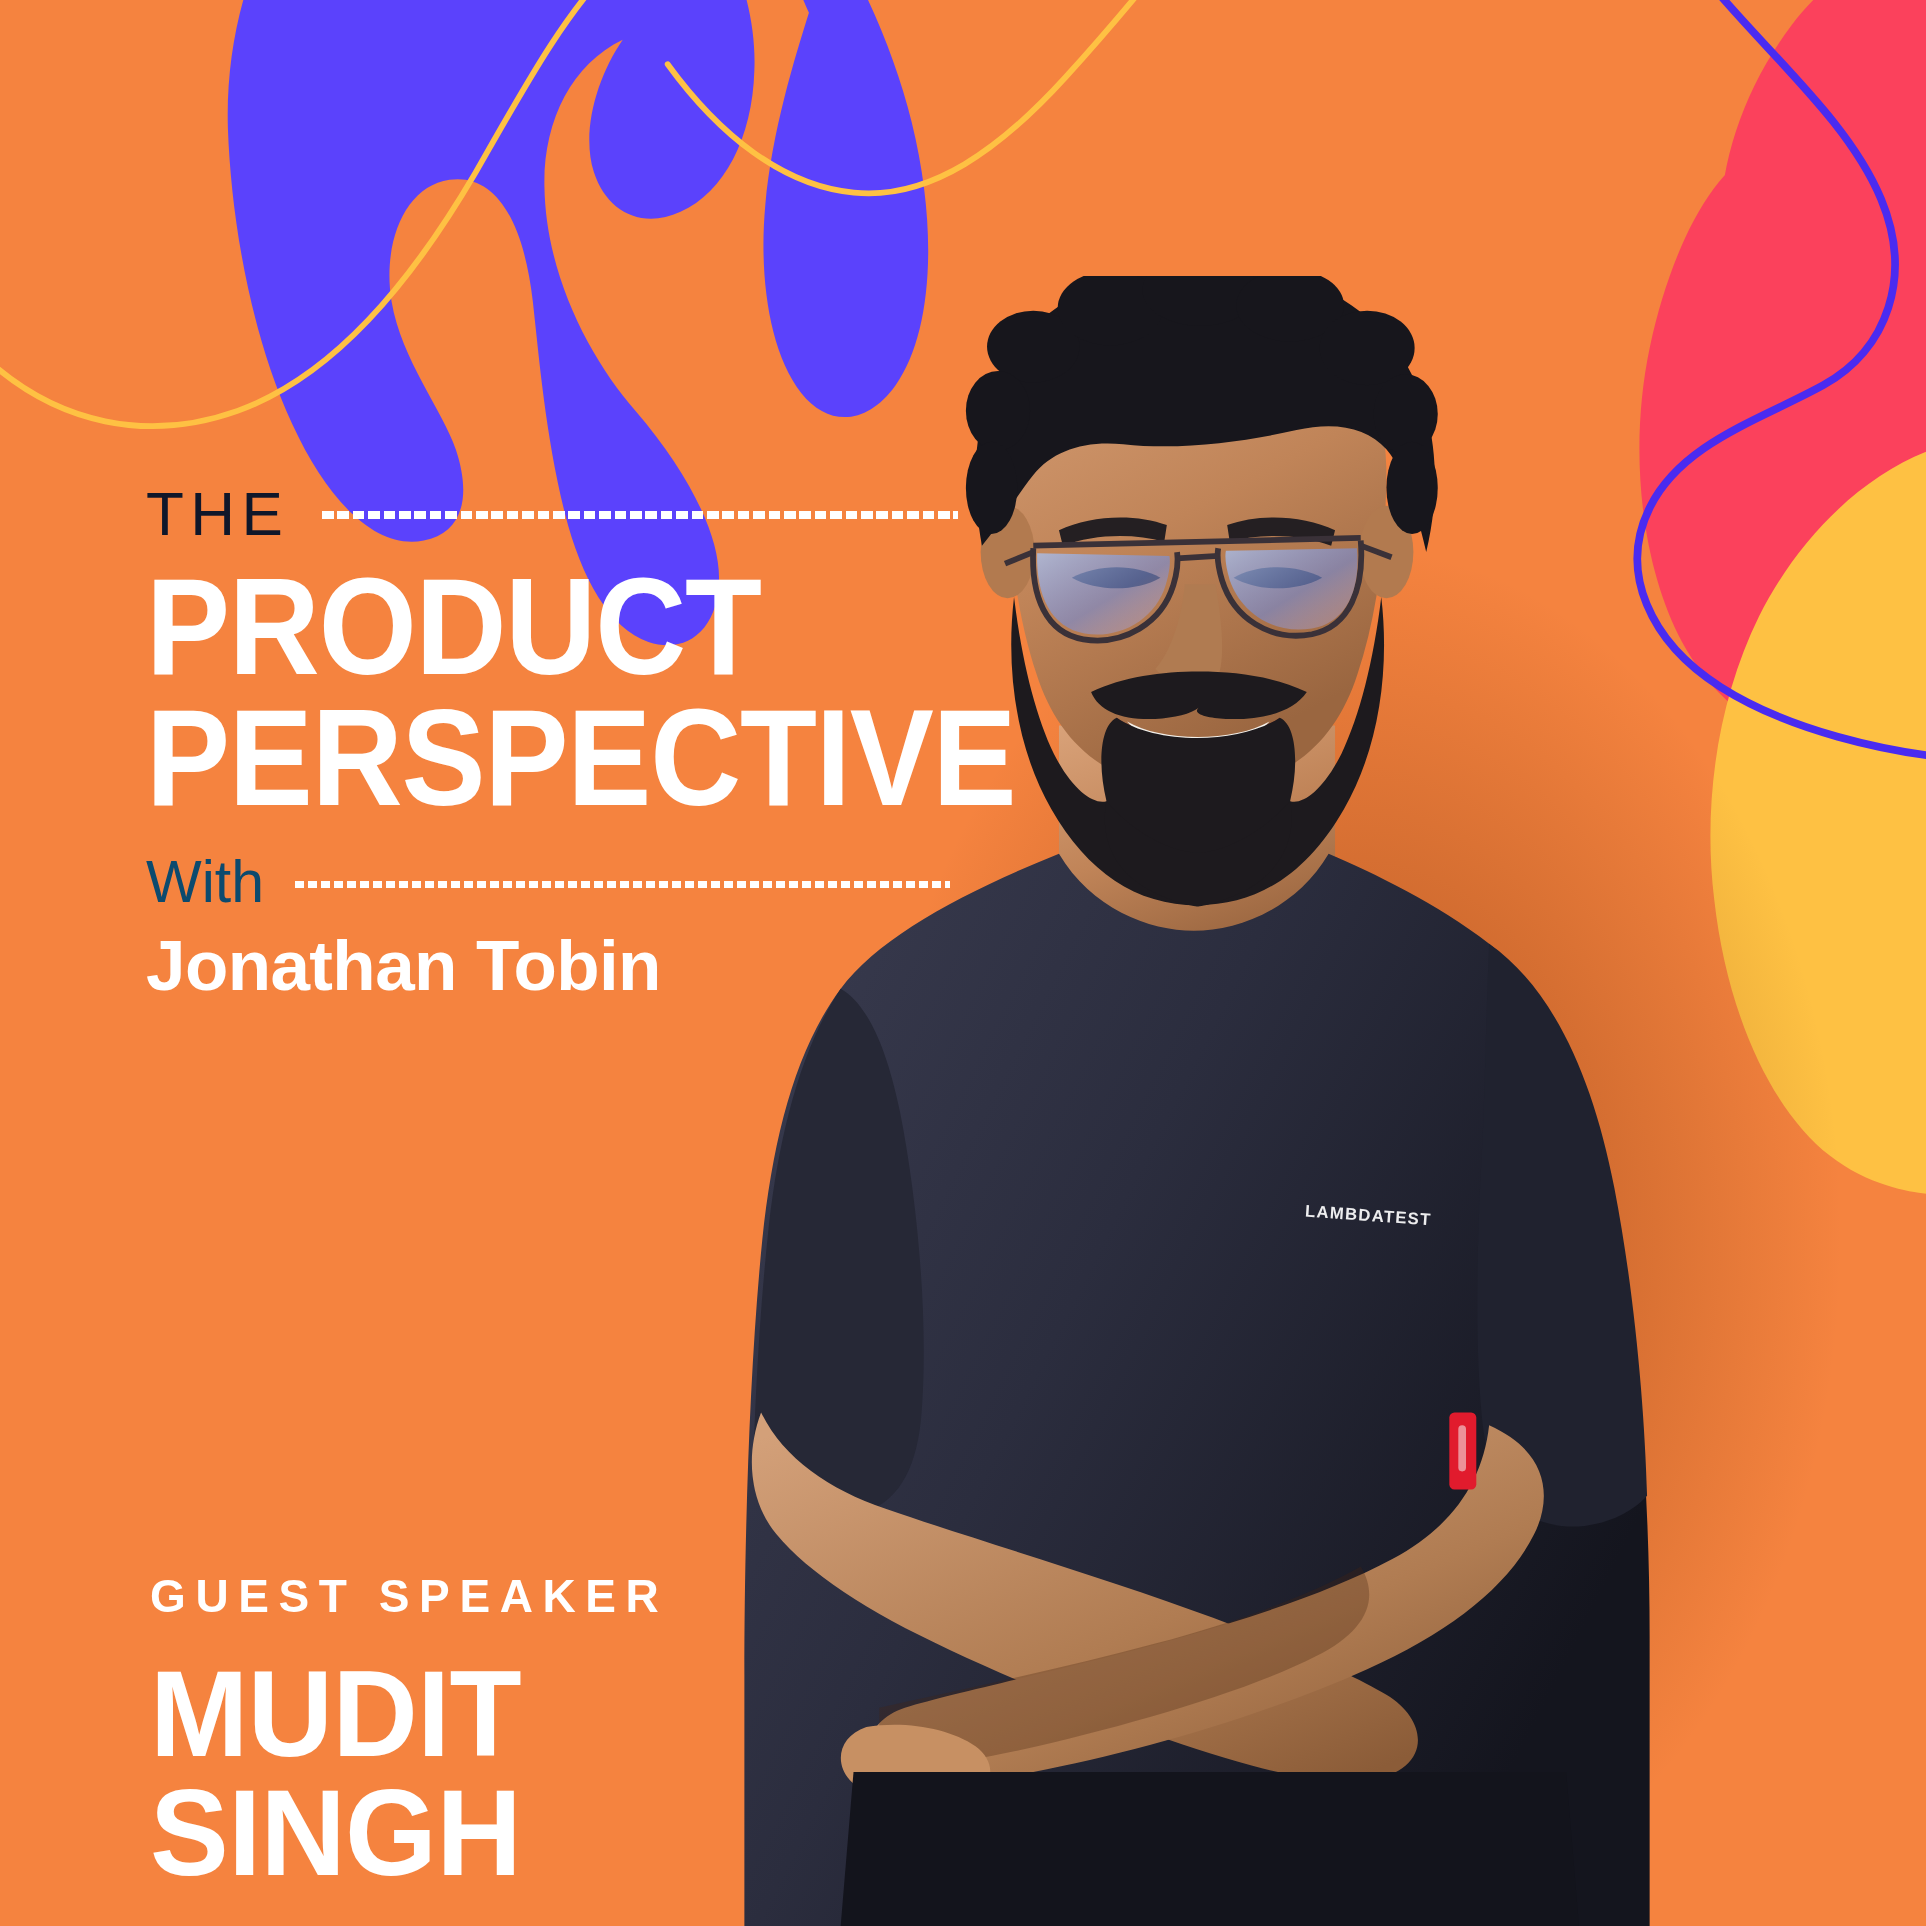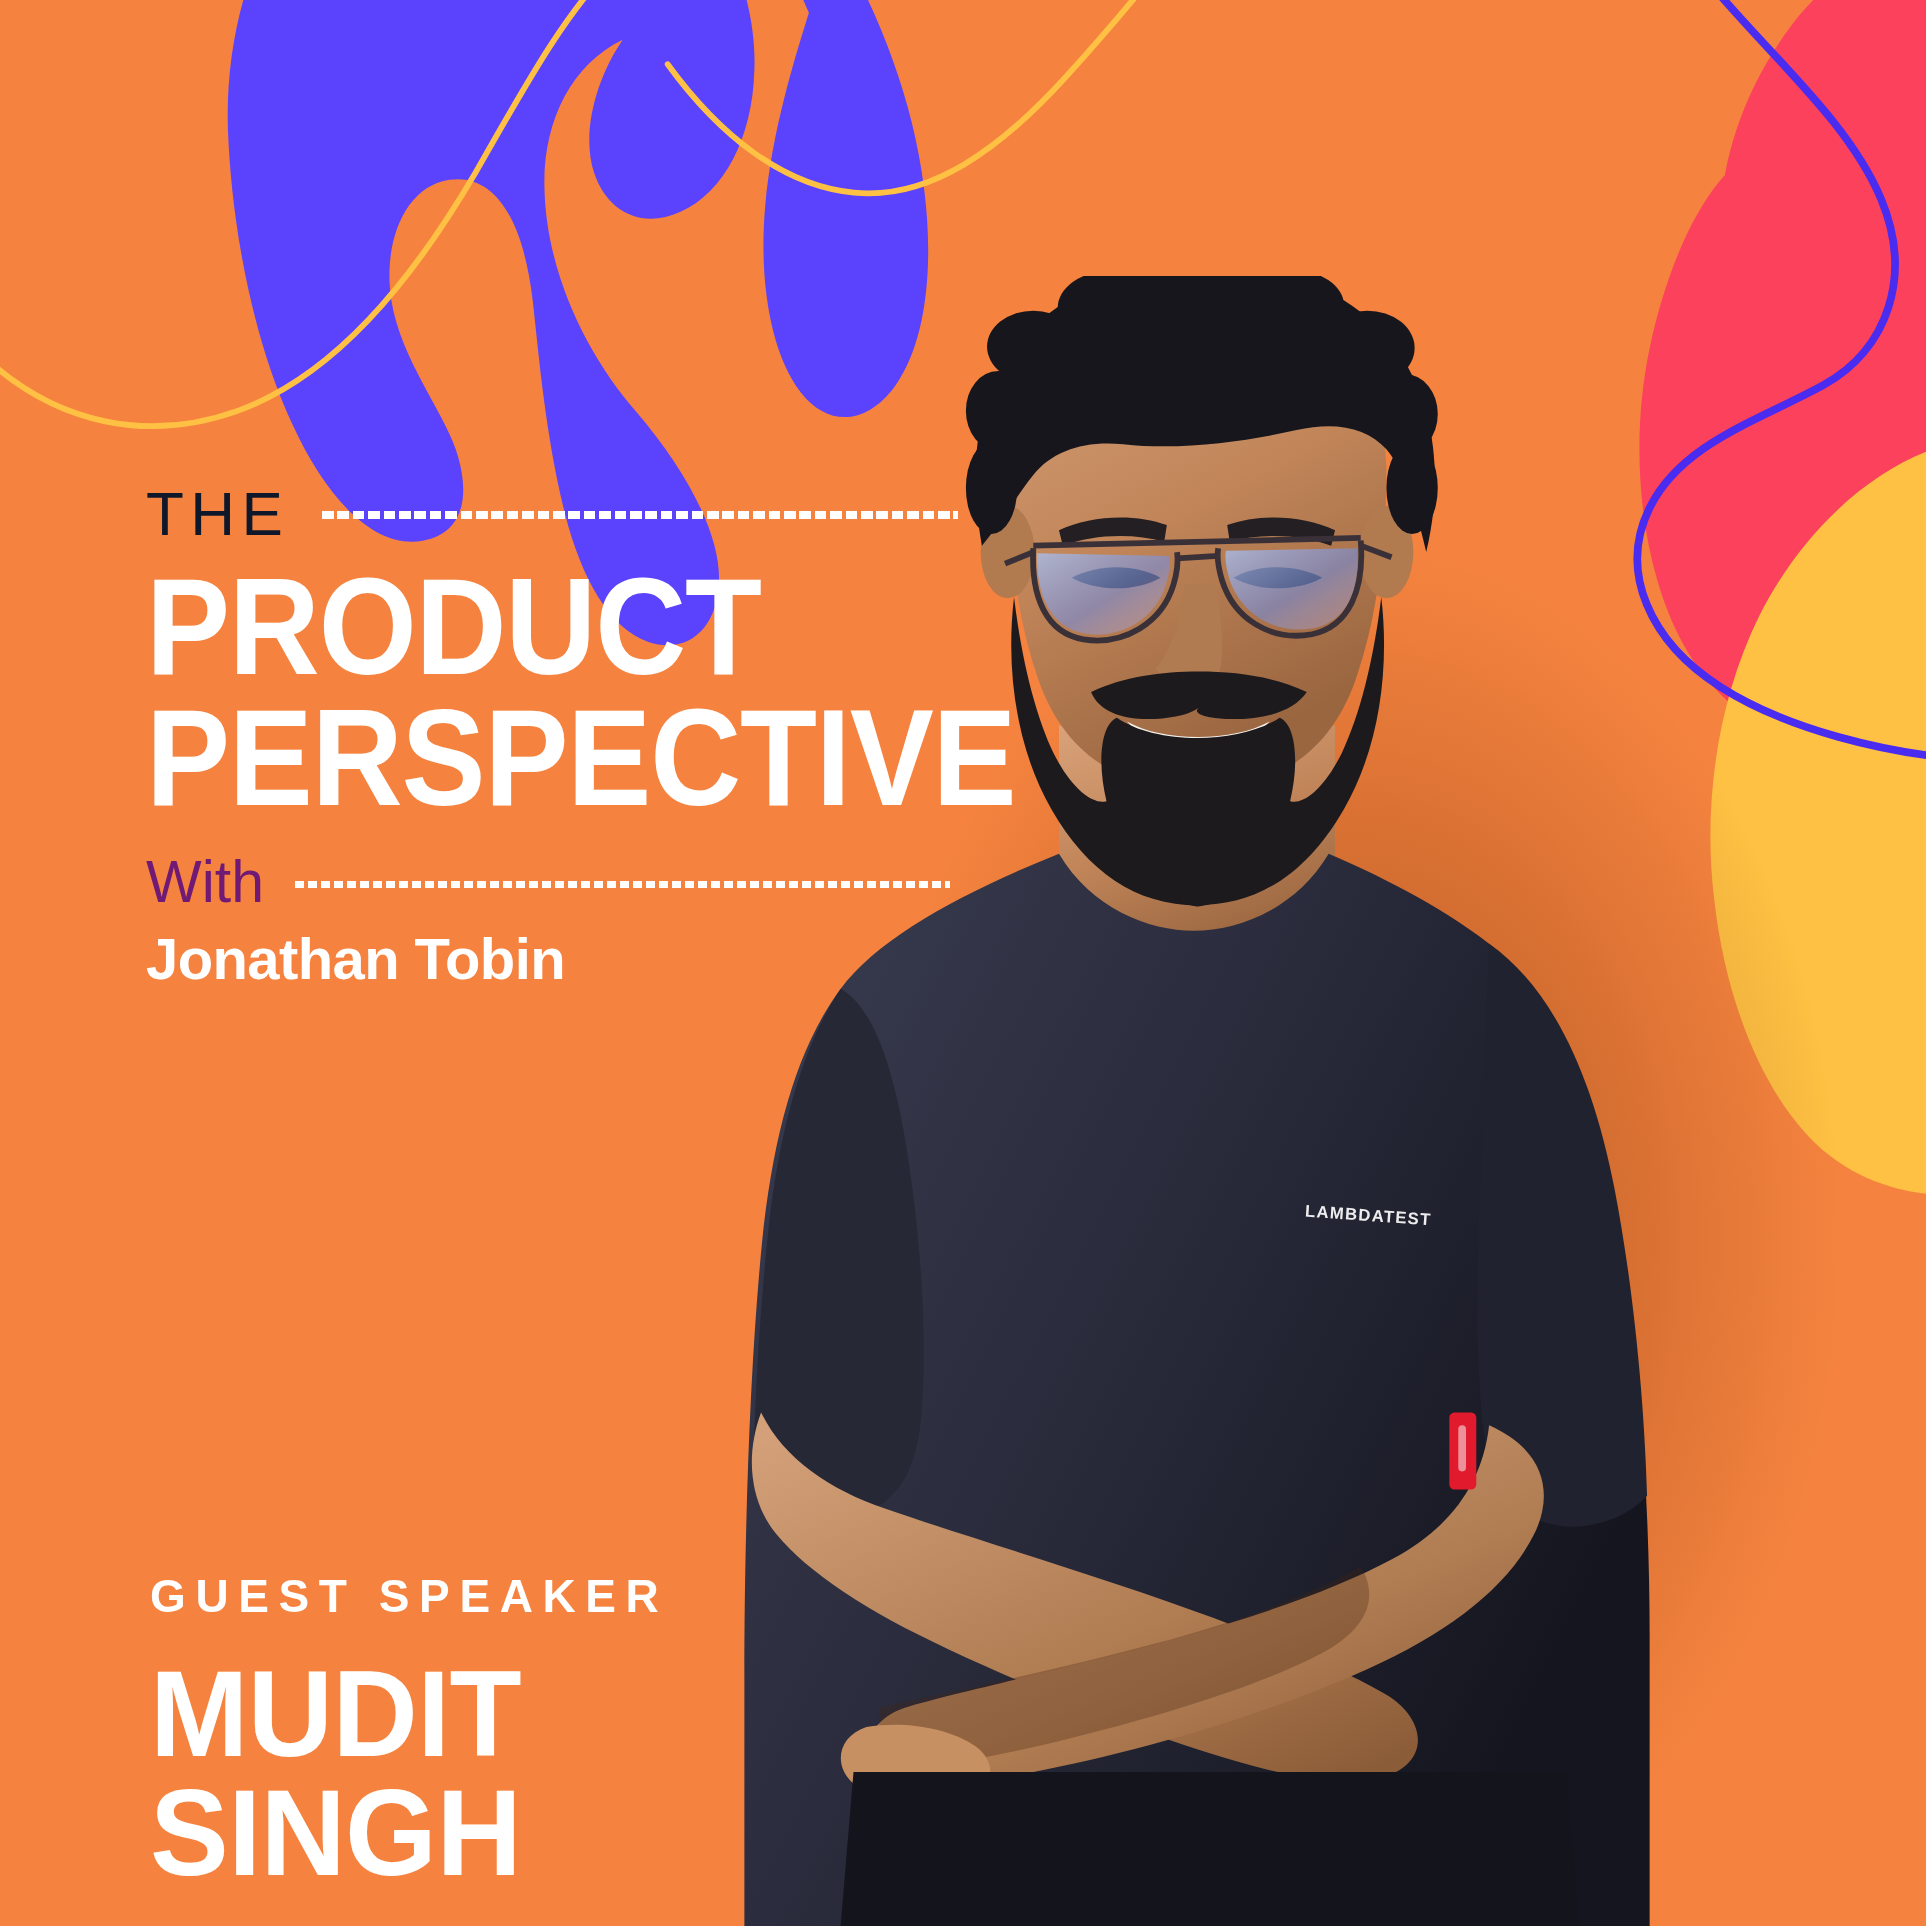--- a/index.html
+++ b/index.html
@@ -58,38 +58,38 @@
     white-space:nowrap;
   }
   .big .l2{display:block;}
 
   .row-with{
     display:flex;align-items:center;gap:31px;
     height:64px;
     margin-top:27px;
   }
   .with{
-    color:#701a75;
+    color:#0c4a6e;
     font-size:59px;
     font-weight:400;
     line-height:1;
     white-space:nowrap;
   }
   .dash2{
     flex:1;
     height:7px;
     background-image:repeating-linear-gradient(to right,#ffffff 0 9px,rgba(255,255,255,0) 9px 13px);
     max-width:655px;
     margin-top:3.9px;
   }
 
   .host{
     color:#ffffff;
     font-weight:700;
-    font-size:58px;
+    font-size:71px;
     line-height:1.05;
     margin-top:14px;
     letter-spacing:-0.6px;
     white-space:nowrap;
   }
 
   
   .guest-block{
     position:absolute;
     left:150px;

